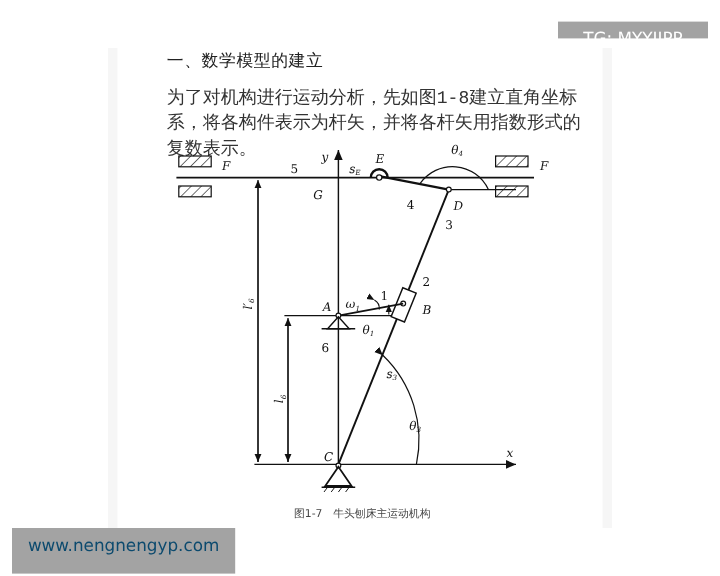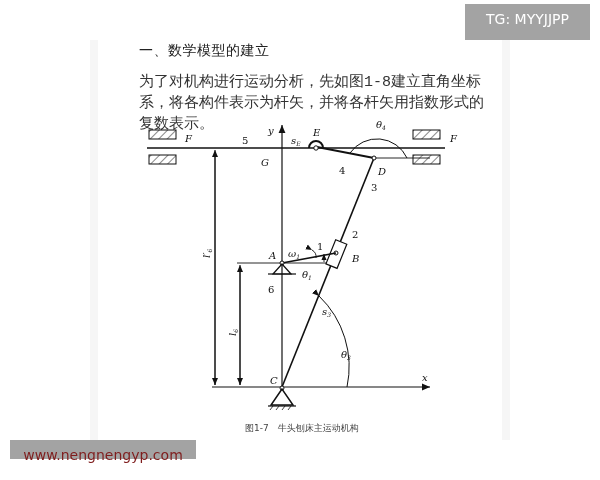--- a/index.html
+++ b/index.html
@@ -4,22 +4,22 @@
 <style>
   html,body{margin:0;padding:0;}
   body{width:600px;height:480px;background:#ffffff;position:relative;overflow:hidden;font-family:"DejaVu Sans",sans-serif;}
   .page-strip-left{position:absolute;left:90px;top:40px;width:8px;height:400px;background:#f6f6f6;}
   .page-strip-right{position:absolute;left:502px;top:40px;width:8px;height:400px;background:#f6f6f6;}
   .card{position:absolute;left:98px;top:0;width:404px;height:440px;background:#fff;}
   .heading{position:absolute;left:139px;top:42px;font-size:14px;color:#222;letter-spacing:0.5px;}
   .para{position:absolute;left:139px;top:72px;width:350px;font-size:15px;color:#333;line-height:21px;font-family:Liberation Mono, monospace;}
   .diagram{position:absolute;left:0;top:0;}
   .caption{position:absolute;left:245px;top:422px;font-size:9px;color:#444;}
-  .wm-tg{position:absolute;left:465px;top:4px;width:125px;height:36px;background:#a3a3a3;color:#fff;font-size:14px;line-height:30px;text-align:center;}
-  .wm-url{position:absolute;left:10px;top:440px;width:186px;height:19px;background:#a3a3a3;color:#7f1d1d;font-size:14px;line-height:30px;text-align:center;}
+  .wm-tg{position:absolute;left:465px;top:18px;width:125px;height:14px;background:#a3a3a3;color:#fff;font-size:14px;line-height:30px;text-align:center;}
+  .wm-url{position:absolute;left:10px;top:440px;width:186px;height:38px;background:#a3a3a3;color:#0c4a6e;font-size:14px;line-height:30px;text-align:center;}
   .lbl{font-family:"DejaVu Serif",serif;font-style:italic;font-size:10px;fill:#111;}
   .num{font-family:"DejaVu Serif",serif;font-size:10px;fill:#111;}
 </style>
 </head>
 <body>
 
 <div class="page-strip-left"></div>
 <div class="page-strip-right"></div>
 <div class="card"></div>
 

